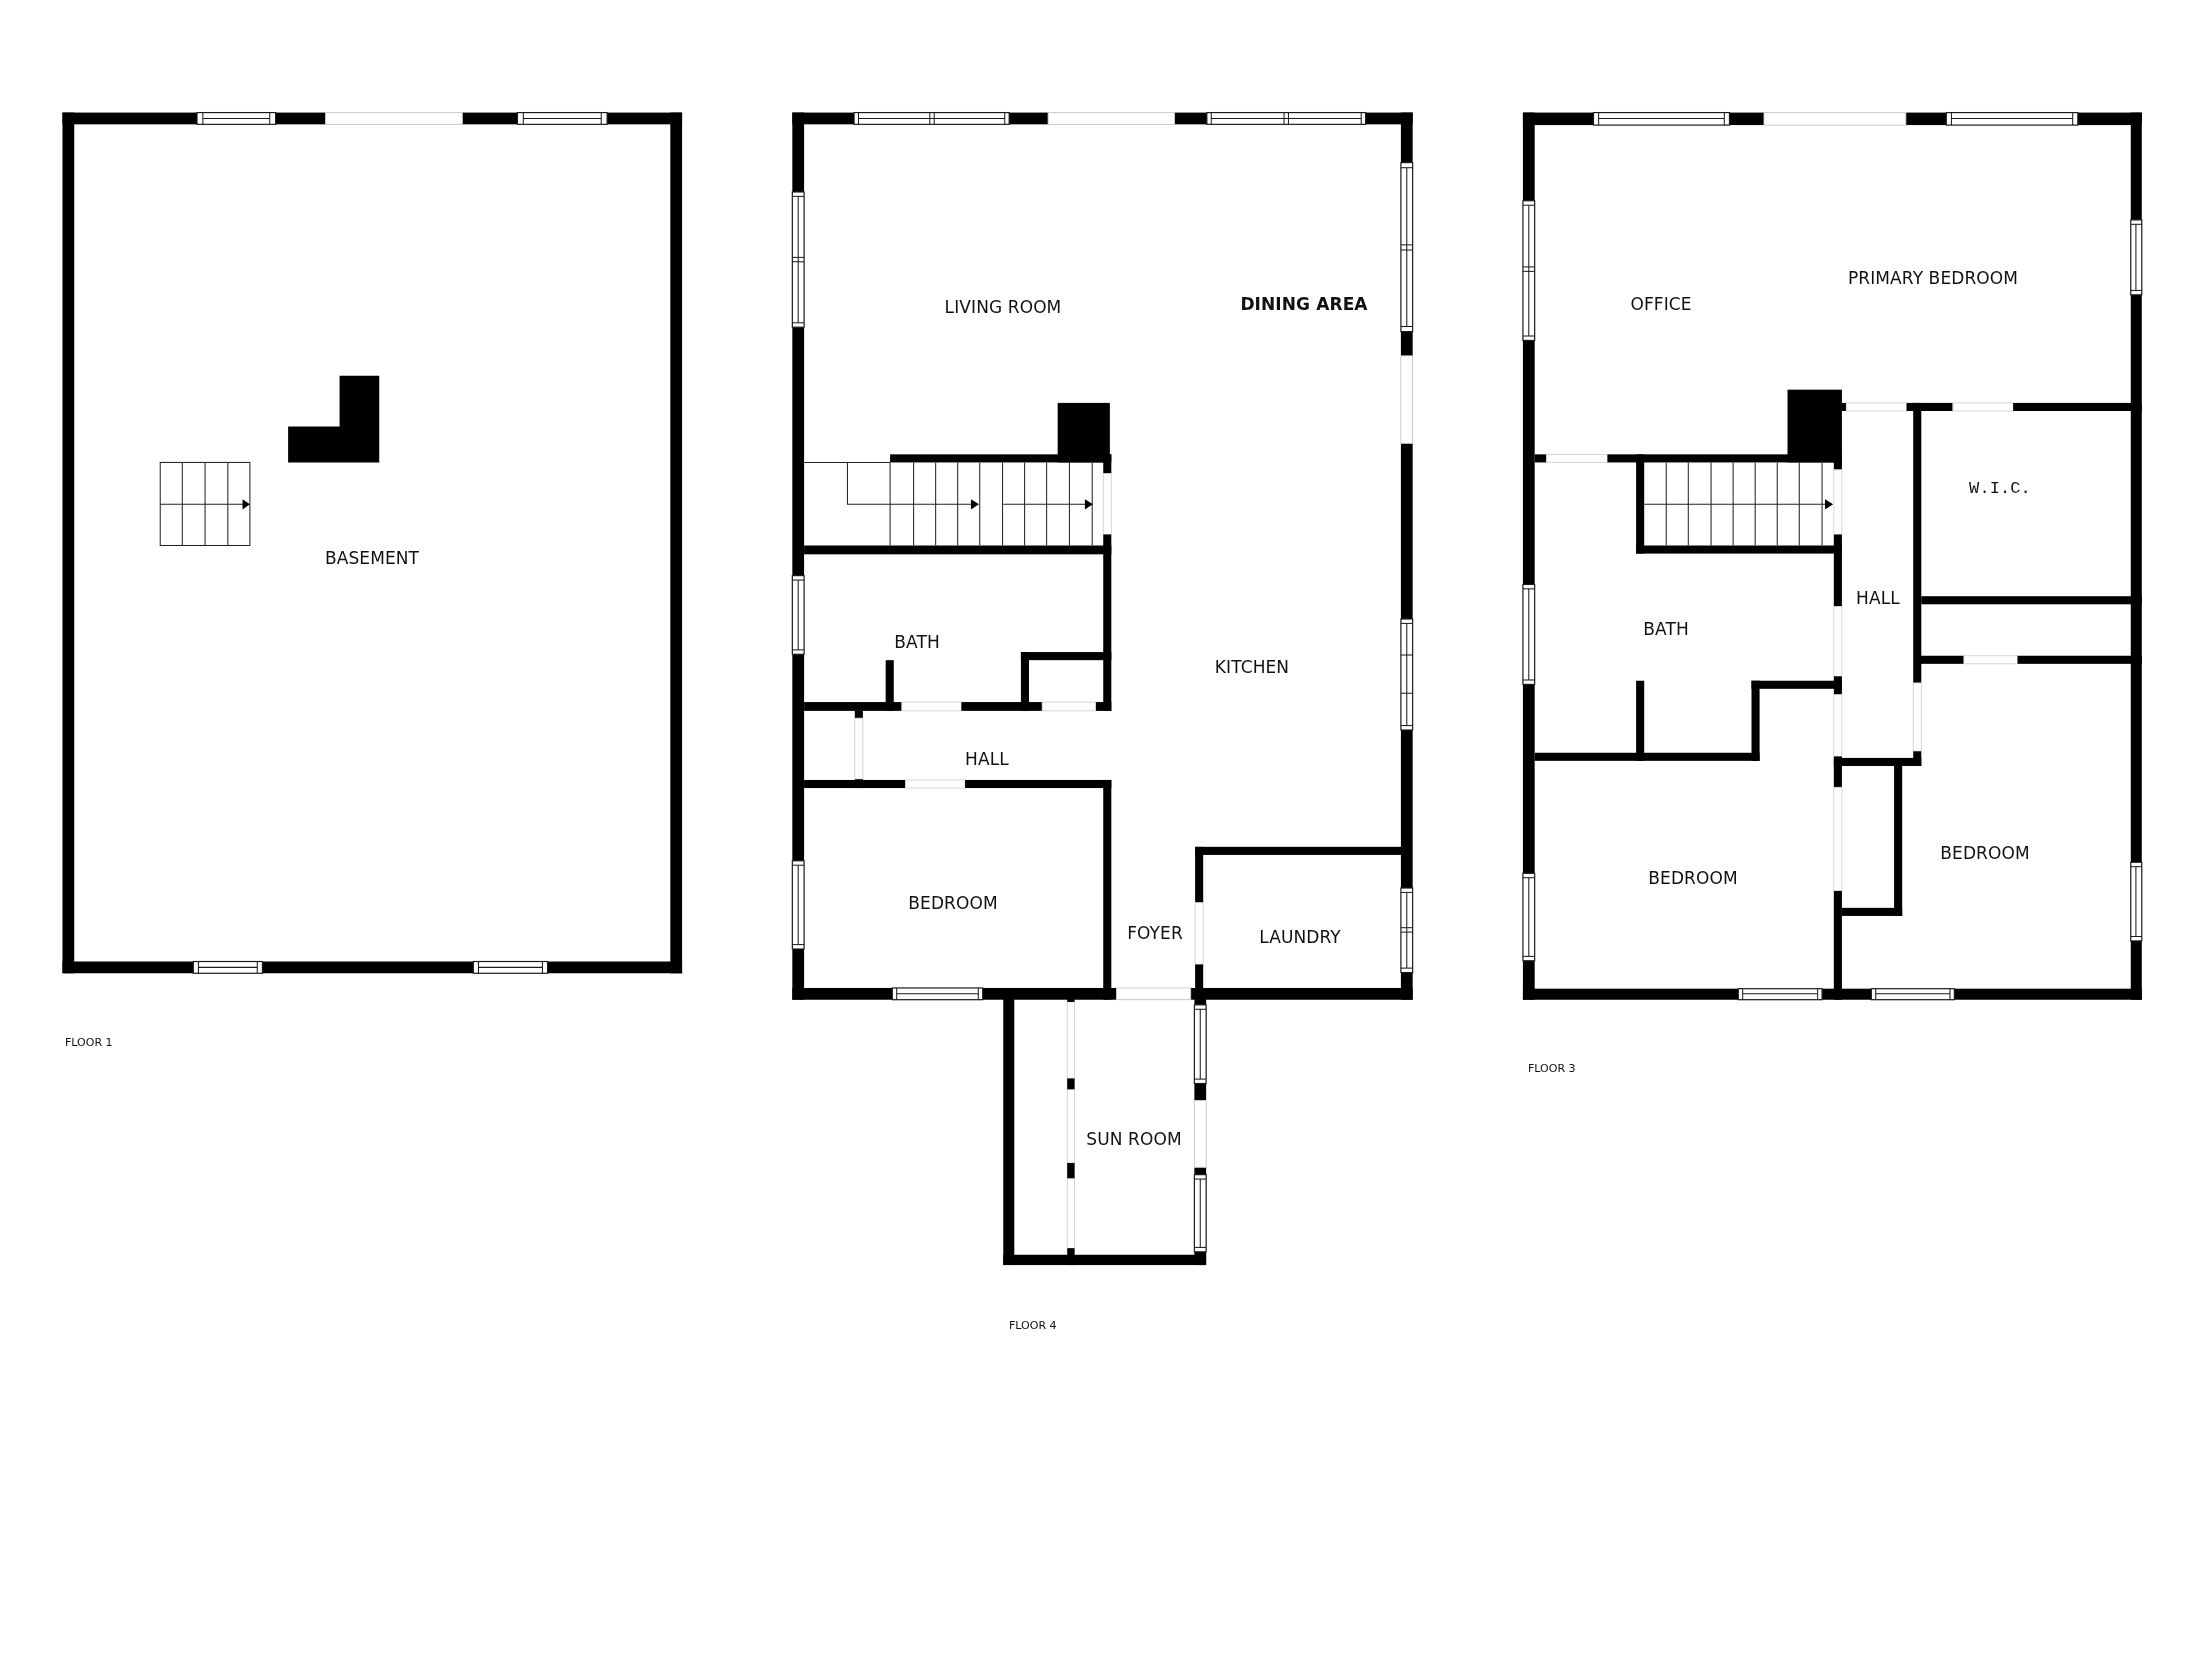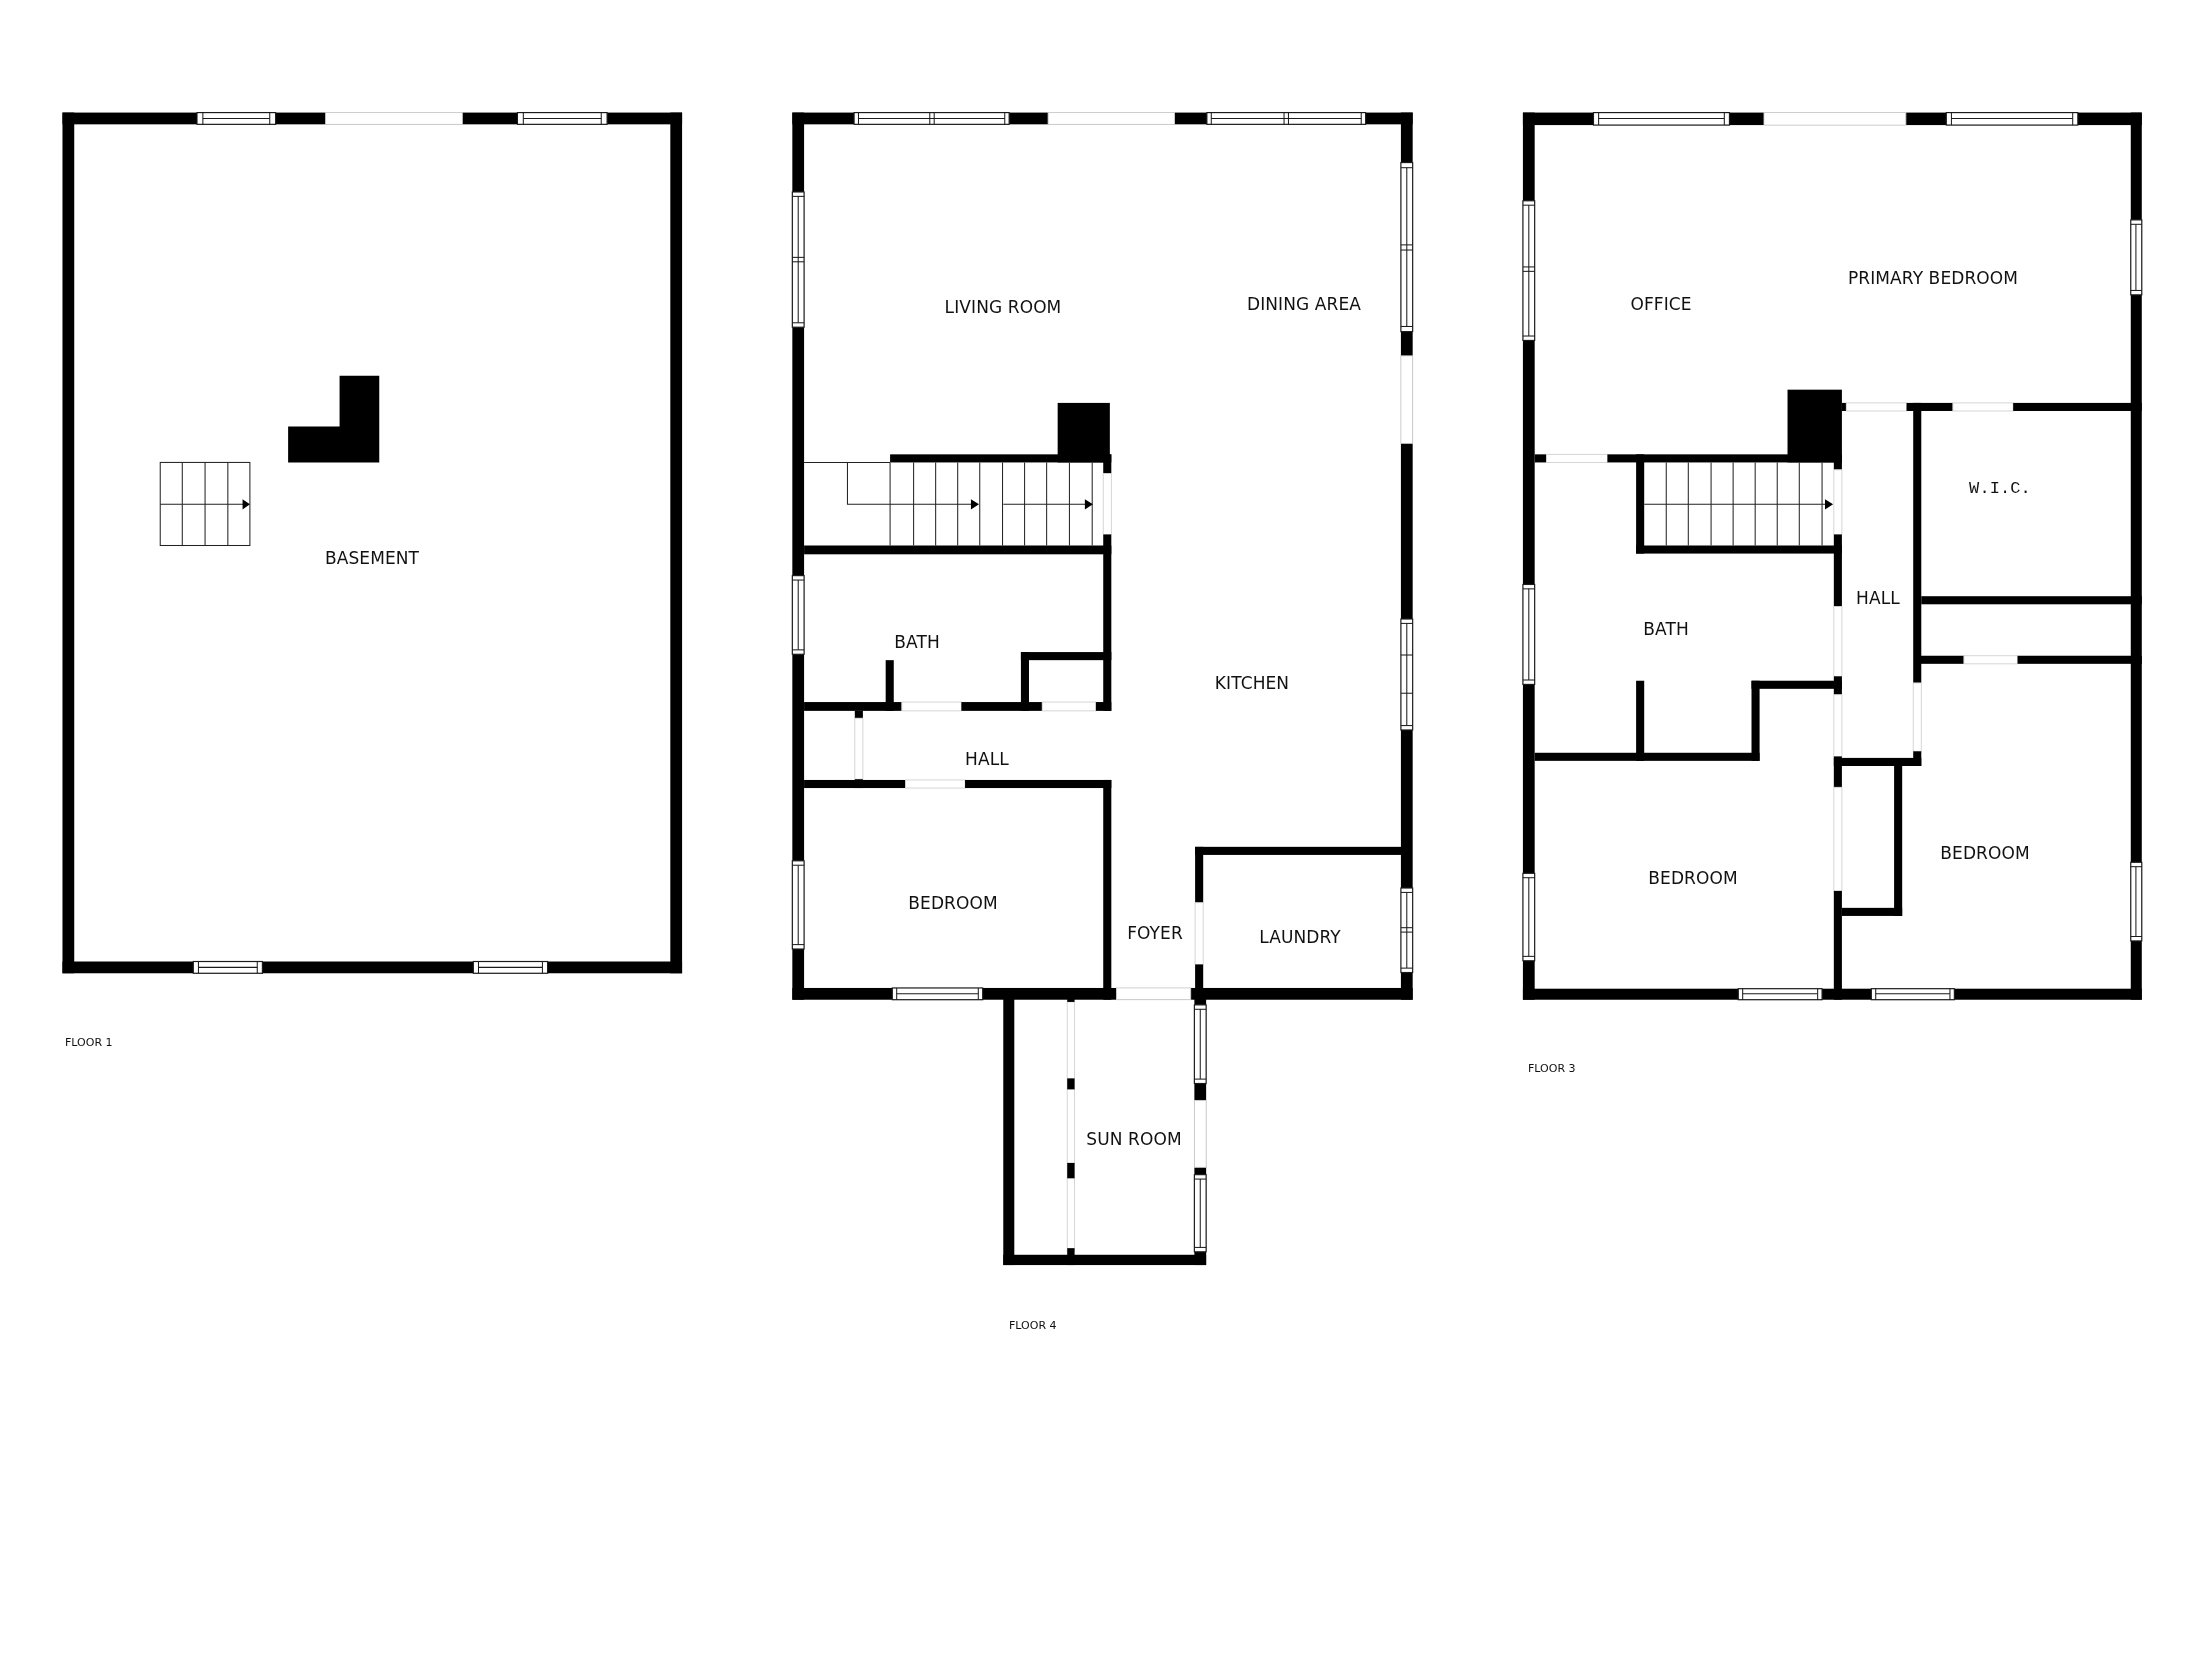--- a/index.html
+++ b/index.html
@@ -340,23 +340,23 @@
       <rect class="w" x="2383" y="926" width="11" height="109"></rect>
       <rect class="w" x="2088" y="1024" width="306" height="11"></rect>
       <rect class="w" x="2226" y="926" width="11" height="109"></rect>
     </g>
   </svg>
 
   <div class="lbl" style="left:372px;top:558px;">BASEMENT</div>
   <div class="floor-lbl" style="left:65px;top:1042px;">FLOOR 1</div>
 
   <div class="lbl" style="left:1003px;top:307px;">LIVING ROOM</div>
-  <div class="lbl" style="left:1304px;top:304px;">DINING AREA</div>
+  <div class="lbl" style="left:1304px;top:304px;font-weight:bold;">DINING AREA</div>
   <div class="lbl" style="left:917px;top:642px;">BATH</div>
-  <div class="lbl" style="left:1252px;top:667px;margin-top:16px;">KITCHEN</div>
+  <div class="lbl" style="left:1252px;top:667px;">KITCHEN</div>
   <div class="lbl" style="left:987px;top:759px;">HALL</div>
   <div class="lbl" style="left:953px;top:903px;">BEDROOM</div>
   <div class="lbl" style="left:1155px;top:933px;">FOYER</div>
   <div class="lbl" style="left:1300px;top:937px;">LAUNDRY</div>
   <div class="lbl" style="left:1134px;top:1139px;">SUN ROOM</div>
   <div class="floor-lbl" style="left:1009px;top:1325px;">FLOOR 4</div>
 
   <div class="lbl" style="left:1661px;top:304px;">OFFICE</div>
   <div class="lbl" style="left:1933px;top:278px;">PRIMARY BEDROOM</div>
   <div class="lbl" style="left:2000px;top:488px;font-family:Liberation Mono, monospace;">W.I.C.</div>

